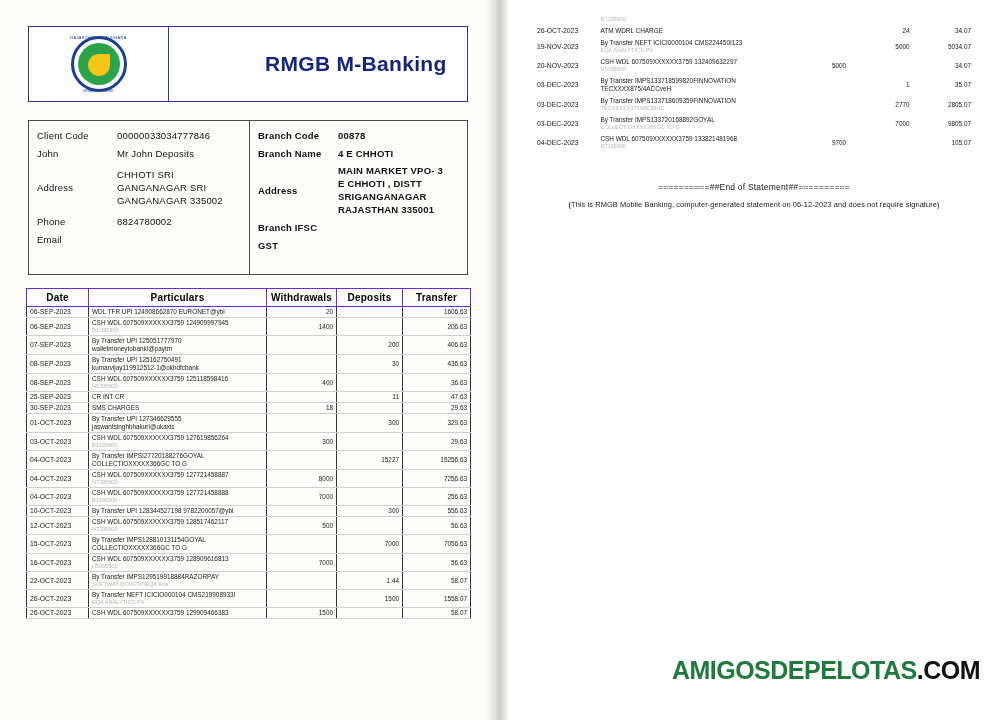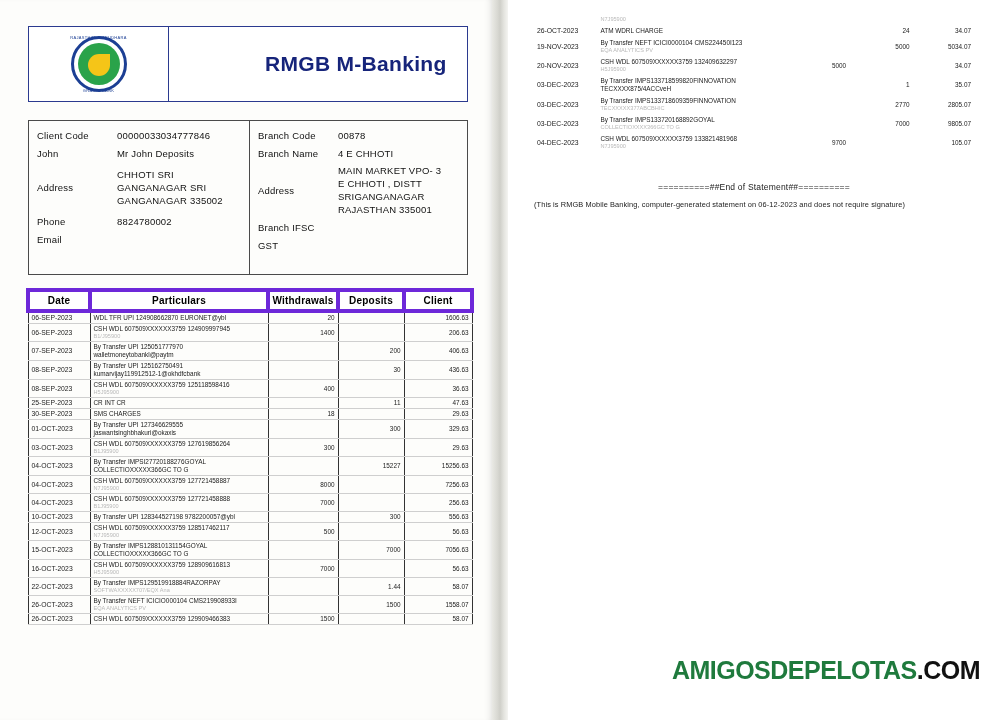--- a/index.html
+++ b/index.html
@@ -139,21 +139,21 @@
     box-sizing: border-box;
     display: flex;
   }
   .info-col {
     position: relative;
     height: 100%;
     box-sizing: border-box;
     padding: 7px 8px 0 8px;
   }
   .info-col.left  { width: 222px; border-right: 1px solid #4a4a4a; }
-  .info-col.right { width: 218px; }
+  .info-col.right { width: 218px; font-weight: bold; }
   .info-row {
     display: flex;
     align-items: center;
     margin-bottom: 4px;
     min-height: 14px;
   }
   .info-label {
     width: 80px;
     flex: 0 0 80px;
     font-size: 9.5px;
@@ -172,21 +172,21 @@
 
   
   .tbl {
     position: absolute;
     left: 26px; top: 288px;
     width: 444px;
     border-collapse: collapse;
     table-layout: fixed;
   }
   .tbl th {
-    border: 4px solid #6d28d9;
+    border: 1px solid #6d28d9;
     background: #ffffff;
     font-size: 10px;
     font-weight: bold;
     color: #000;
     padding: 3px 2px;
     text-align: center;
     letter-spacing: .2px;
   }
   .tbl td {
     border-left: 1px solid #333;
@@ -251,21 +251,21 @@
     width: 440px;
     text-align: center;
     font-size: 8.5px;
     color: #1a1a1a;
     letter-spacing: .2px;
   }
   .note-line {
     position: absolute;
     left: 534px; top: 200px;
     width: 440px;
-    text-align: left;
+    text-align: center;
     font-size: 7.4px;
     color: #1a1a1a;
     letter-spacing: .1px;
   }
 
   
   .watermark {
     position: absolute;
     right: 20px;
     bottom: 35px;
@@ -358,21 +358,21 @@
       <col class="col-wdr">
       <col class="col-dep">
       <col class="col-bal">
   </colgroup>
   <thead>
     <tr>
       <th>Date</th>
       <th>Particulars</th>
       <th>Withdrawals</th>
       <th>Deposits</th>
-      <th>Client</th>
+      <th>Transfer</th>
     </tr>
   </thead>
   <tbody id="tbody-left">
       <tr>
         <td class="date">06-SEP-2023</td>
         <td class="part"><span style="white-space: pre-line;">WDL  TFR  UPI  124908662870  EURONET@ybl</span></td>
         <td class="num">20</td>
         <td class="num"></td>
         <td class="num">1606.63</td>
       </tr>

